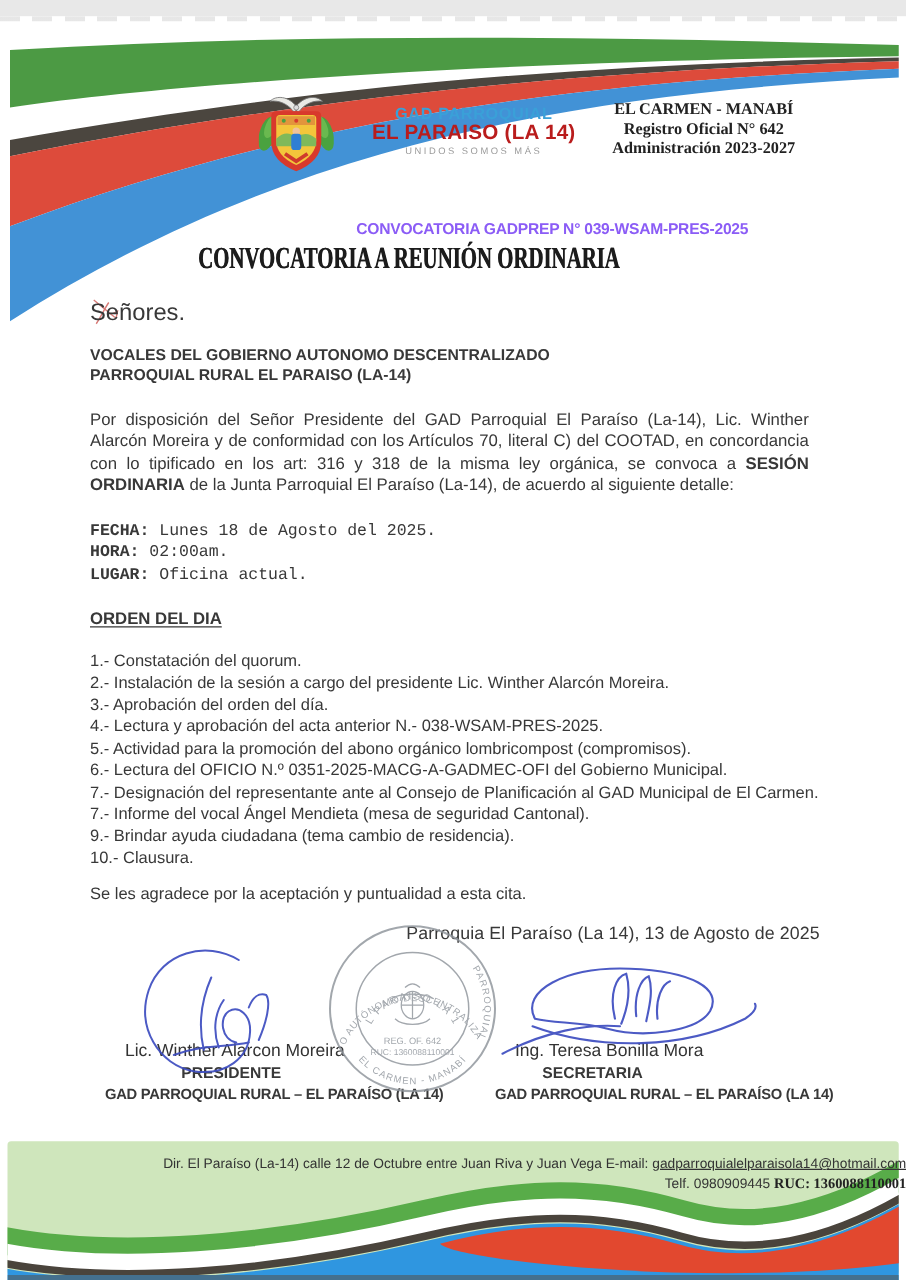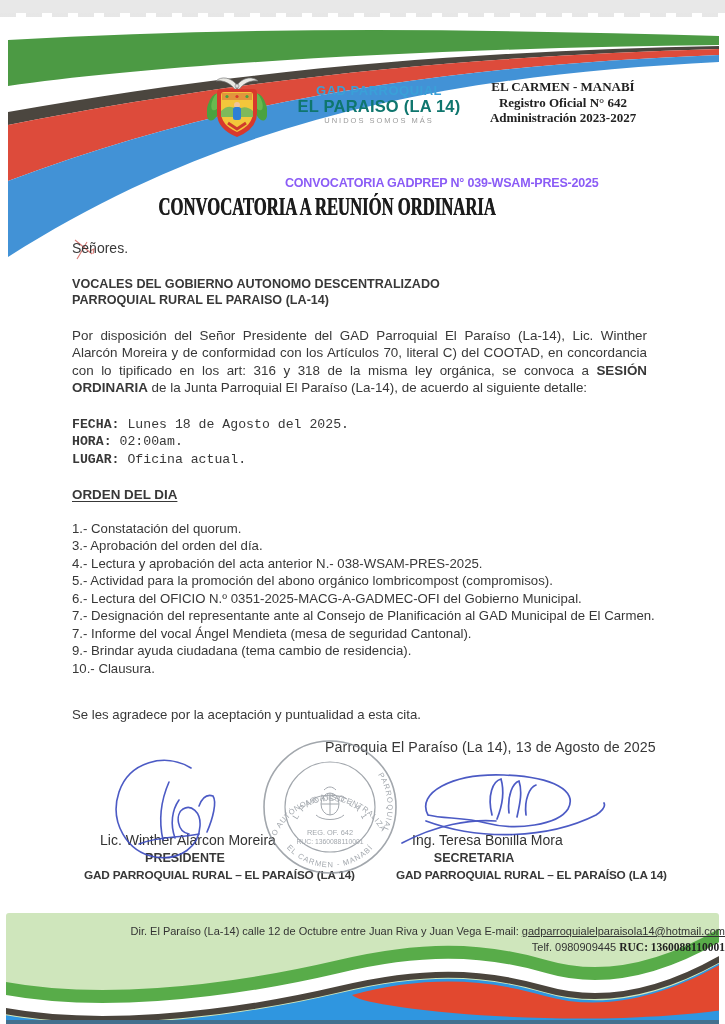--- a/index.html
+++ b/index.html
@@ -9,31 +9,31 @@
     font-family:"Liberation Sans",sans-serif;color:#383838;
   }
   .abs{position:absolute;}
   svg{display:block;}
   
   .scan-top{top:0;left:0;width:100%;height:4px;opacity:.45;
     background:repeating-linear-gradient(90deg,#c9c9c9 0 16px,#ffffff 16px 26px);}
   
   .logo-text{left:288px;top:71px;width:182px;text-align:center;line-height:1.05;}
   .logo-org{font-size:13px;font-weight:700;color:#3aa0d8;letter-spacing:.5px;}
-  .logo-name{font-size:16.5px;font-weight:800;color:#0f766e;letter-spacing:.2px;}
+  .logo-name{font-size:16.5px;font-weight:800;color:#b91c1c;letter-spacing:.2px;}
   .logo-motto{font-size:7.5px;color:#9b9b9b;letter-spacing:2px;margin-top:2px;}
   .header-right{left:483px;top:66px;width:160px;text-align:center;
     font-family:"Liberation Serif",serif;font-weight:700;font-size:13px;
     line-height:15.5px;color:#222;}
   
   .ref-line{left:285px;top:163px;font-size:12.5px;font-weight:700;color:#8b5cf6;letter-spacing:-.2px;}
   .main-title{top:180px;left:327px;transform:translateX(-50%) scaleX(.68);transform-origin:center top;
     font-family:"Liberation Serif",serif;font-weight:700;font-size:24.5px;color:#1c1c1c;
     white-space:nowrap;text-shadow:.6px 0 0 #1c1c1c;}
-  .senores{top:227px;left:72px;font-size:14px;}
+  .senores{top:227px;left:72px;font-size:19px;}
   .addressee{top:264px;left:72px;font-size:12.6px;font-weight:700;line-height:15.5px;}
   .addressee .normal{font-weight:700;}
   .body-par{top:314px;left:72px;width:575px;font-size:13.4px;line-height:17.3px;text-align:justify;}
   .meta{top:403px;left:72px;font-size:13.2px;line-height:17.3px;font-family:Liberation Mono, monospace;}
   .meta b{font-weight:700;}
   .orden-title{top:474px;left:72px;font-size:13.4px;font-weight:700;
     text-decoration:underline;text-underline-offset:2px;}
   .orden-list{top:507px;left:72px;font-size:13.2px;line-height:17.45px;width:600px;}
   .closing{top:694px;left:72px;font-size:13.2px;}
   .dateline{top:726px;left:325px;font-size:14.2px;letter-spacing:.1px;z-index:2;}
@@ -110,20 +110,21 @@
 
   <div class="abs meta">
     <div><b>FECHA:</b><span> Lunes 18 de Agosto del 2025.</span></div>
     <div><b>HORA:</b><span> 02:00am.</span></div>
     <div><b>LUGAR:</b><span> Oficina actual.</span></div>
   </div>
 
   <div class="abs orden-title">ORDEN DEL DIA</div>
   <div class="abs orden-list">
     <div>1.- Constatación del quorum.</div>
+    <div>2.- Instalación de la sesión a cargo del presidente Lic. Winther Alarcón Moreira.</div>
     <div>3.- Aprobación del orden del día.</div>
     <div>4.- Lectura y aprobación del acta anterior N.- 038-WSAM-PRES-2025.</div>
     <div>5.- Actividad para la promoción del abono orgánico lombricompost (compromisos).</div>
     <div>6.- Lectura del OFICIO N.º 0351-2025-MACG-A-GADMEC-OFI  del Gobierno Municipal.</div>
     <div>7.- Designación del representante ante al Consejo de Planificación al GAD Municipal de El Carmen.</div>
     <div>7.- Informe del vocal Ángel Mendieta (mesa de seguridad Cantonal).</div>
     <div>9.- Brindar ayuda ciudadana (tema cambio de residencia).</div>
     <div>10.- Clausura.</div>
   </div>
 

